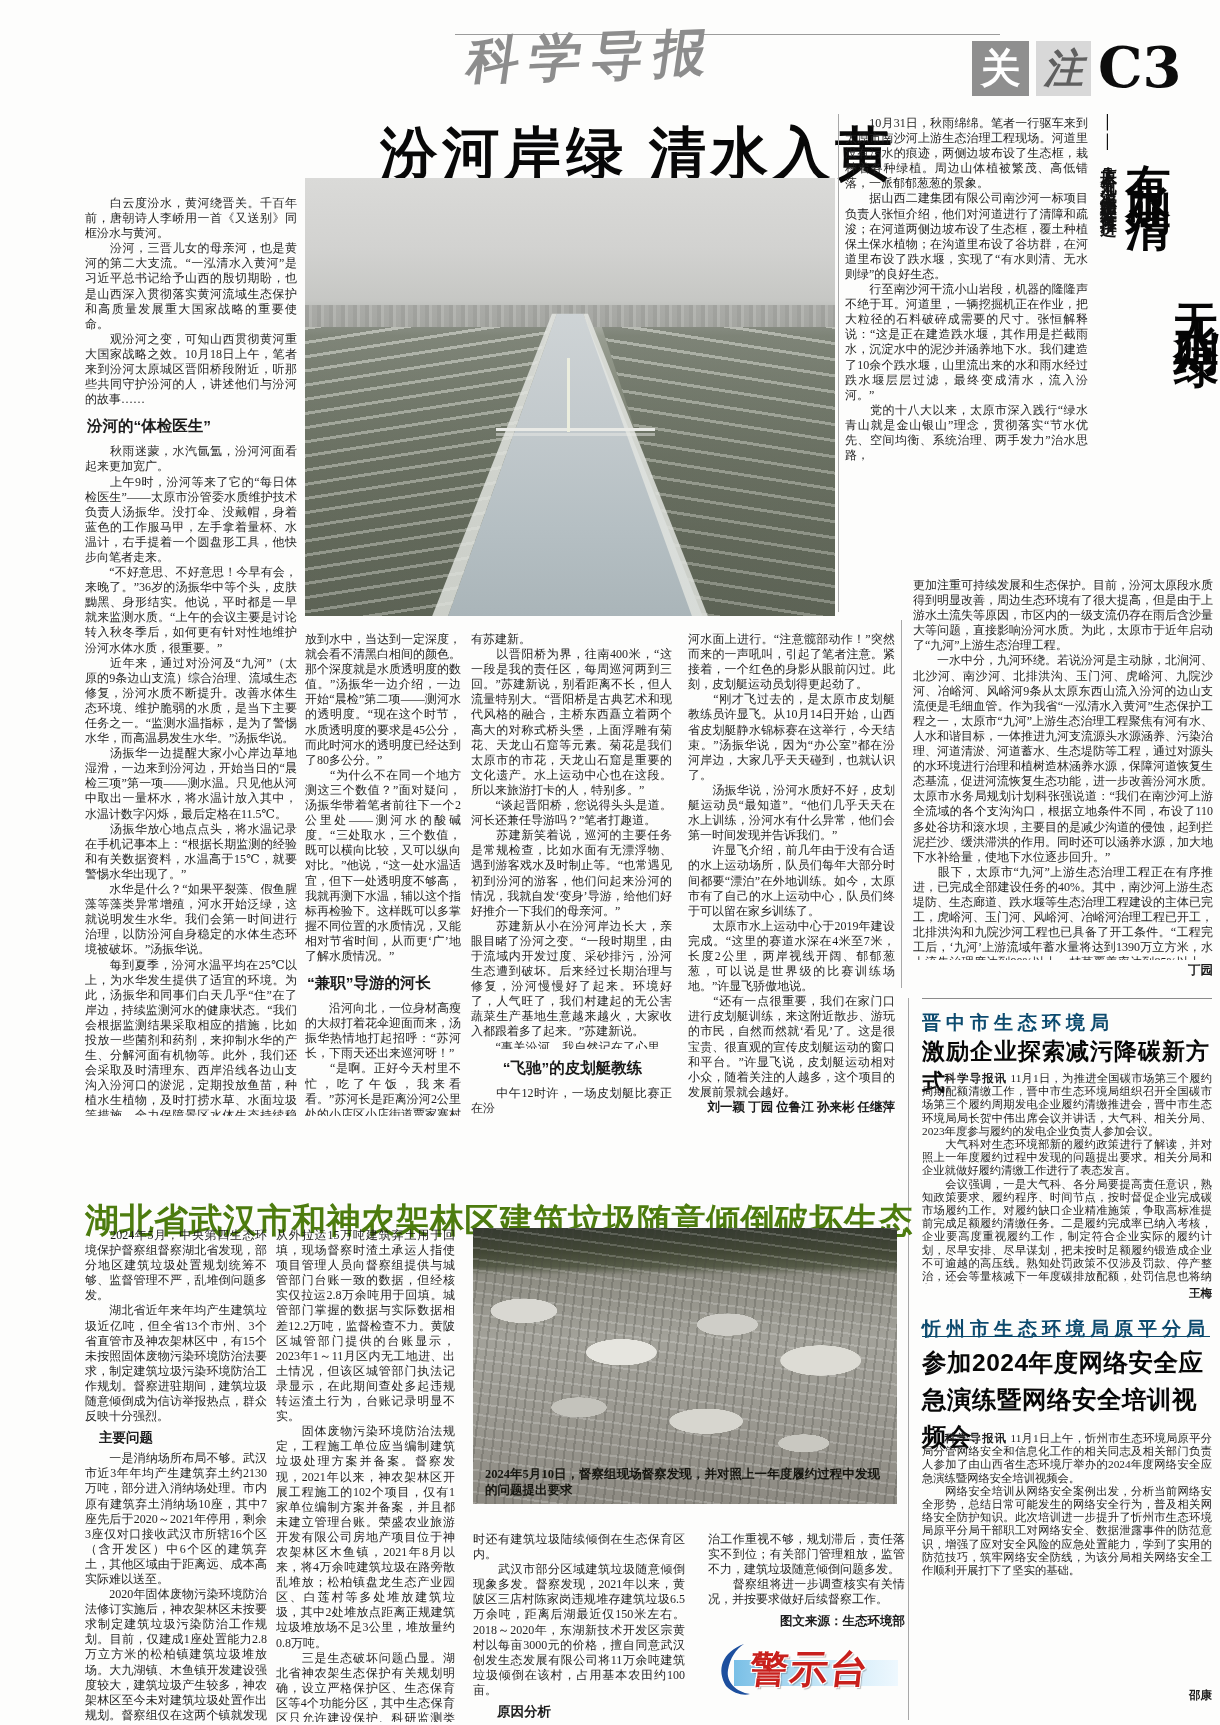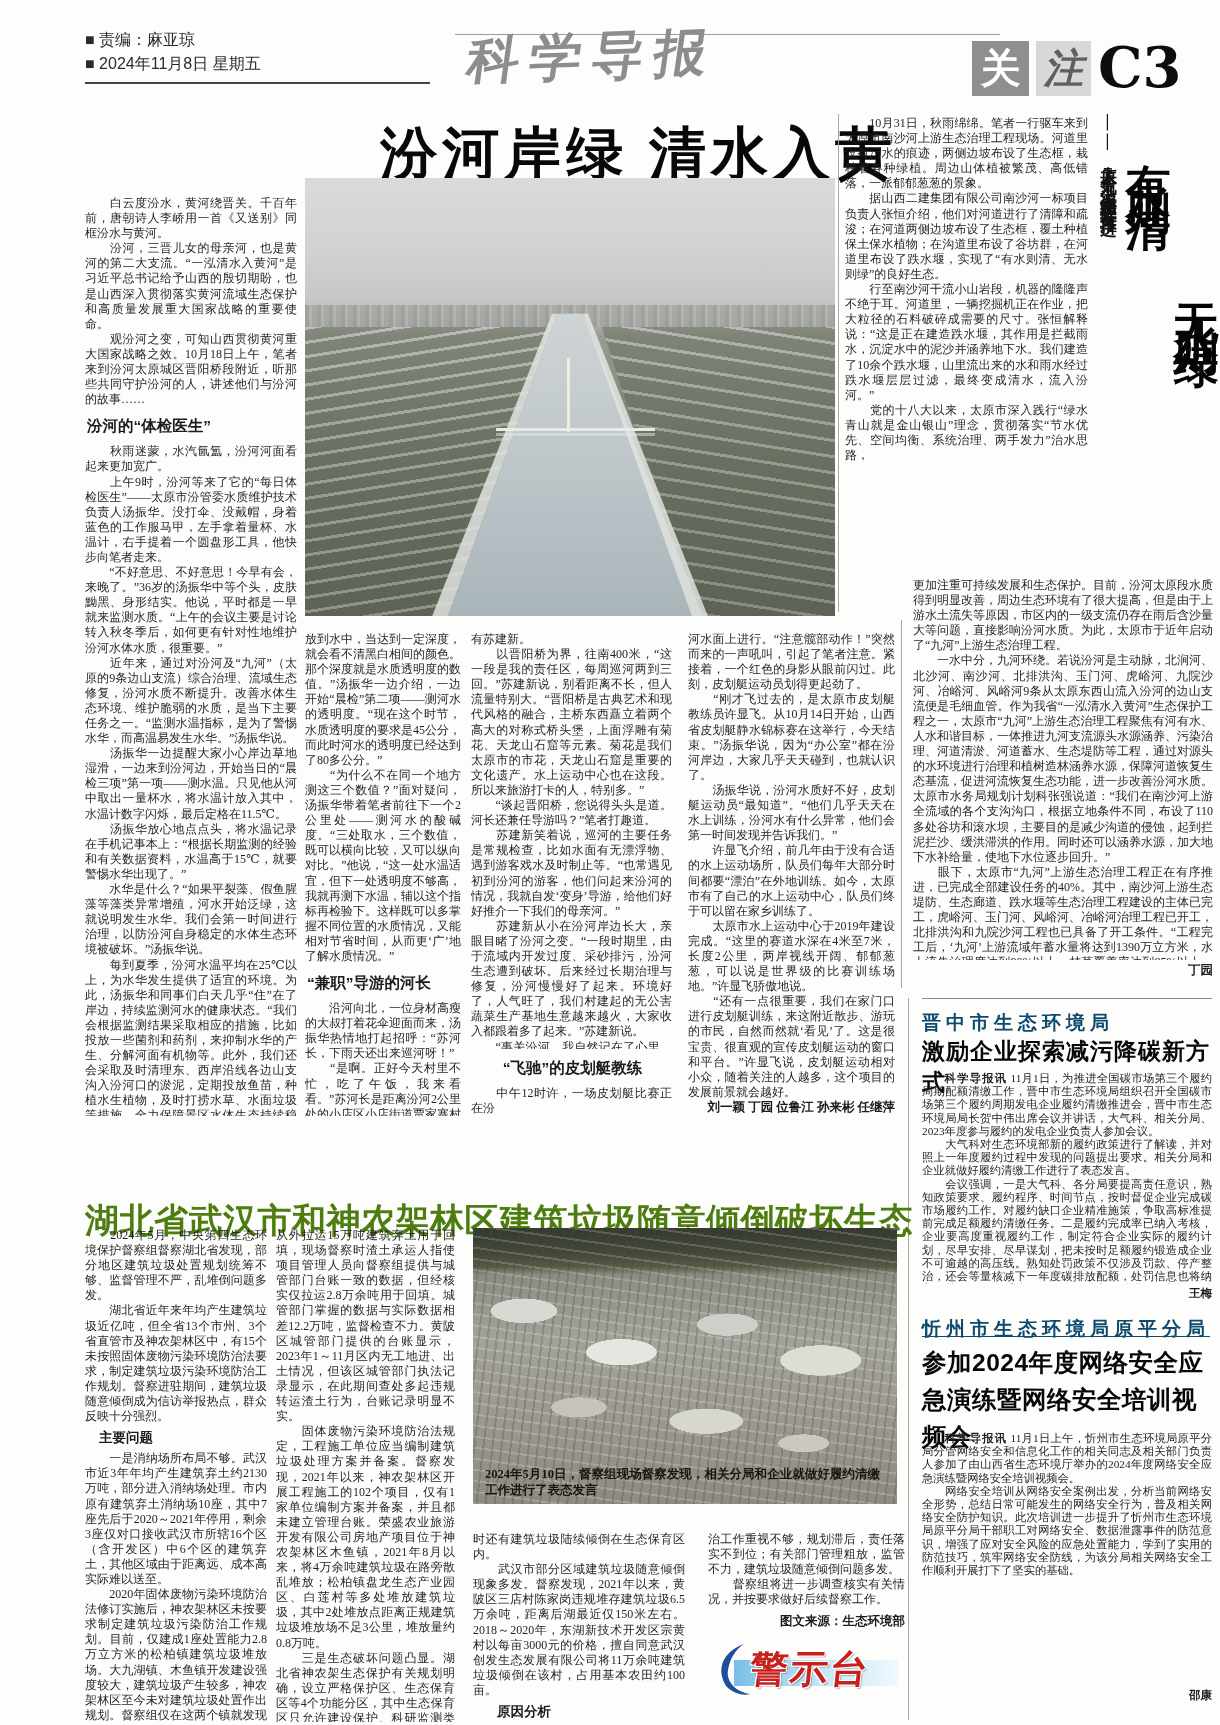--- a/index.html
+++ b/index.html
@@ -92,24 +92,20 @@
   .bhead{font-family:"Liberation Sans","DejaVu Sans",sans-serif;font-weight:900;color:#070707;}
   .smalltxt{font-size:11.3px;line-height:13.2px;text-align:justify;white-space:pre-line;color:#1f1f1f;}
   .lead{margin:0;text-indent:2em;}
   .lead b{letter-spacing:1px;}
 </style>
 </head>
 <body>
 
 <div id="page">
 
-  <div class="abs ed-block">
-    <div>■ 责编：麻亚琼</div>
-    <div>■ 2024年11月8日  星期五</div>
-  </div>
   <div class="abs toprule"></div>
   <div class="abs masthead">科学导报</div>
   <div class="abs secbox1">关</div>
   <div class="abs secbox2">注</div>
   <div class="abs pageno">C3</div>
 
   <div class="abs mainhead">汾河岸绿  清水入黄</div>
 
   <div class="abs photo1">
     <div class="p1-city"></div>
@@ -220,21 +216,21 @@
     <div class="bodytxt grow">　　一是消纳场所布局不够。武汉市近3年年均产生建筑弃土约2130万吨，部分进入消纳场处理。市内原有建筑弃土消纳场10座，其中7座先后于2020～2021年停用，剩余3座仅对口接收武汉市所辖16个区（含开发区）中6个区的建筑弃土，其他区域由于距离远、成本高实际难以送至。
 　　2020年固体废物污染环境防治法修订实施后，神农架林区未按要求制定建筑垃圾污染防治工作规划。目前，仅建成1座处置能力2.8万立方米的松柏镇建筑垃圾堆放场。大九湖镇、木鱼镇开发建设强度较大，建筑垃圾产生较多，神农架林区至今未对建筑垃圾处置作出规划。督察组仅在这两个镇就发现随意倾倒的建筑垃圾38万余吨。
 　　二是规范处置监管不力。建立消纳管理台账是落实建筑垃圾处置全过程监管的重要手段，《武汉市建筑垃圾管理办法》对此有明确要求。督察发现，东湖新技术开发区城管部门台账显示，豹澥还建房一期项目</div>
   </div>
 
   <div class="abs colbox flowclip bodytxt" style="left:276px;top:1228px;width:179px;height:494px;">从外拉运15万吨建筑弃土用于回填，现场督察时渣土承运人指使项目管理人员向督察组提供与城管部门台账一致的数据，但经核实仅拉运2.8万余吨用于回填。城管部门掌握的数据与实际数据相差12.2万吨，监督检查不力。黄陂区城管部门提供的台账显示，2023年1～11月区内无工地进、出土情况，但该区城管部门执法记录显示，在此期间查处多起违规转运渣土行为，台账记录明显不实。
 　　固体废物污染环境防治法规定，工程施工单位应当编制建筑垃圾处理方案并备案。督察发现，2021年以来，神农架林区开展工程施工的102个项目，仅有1家单位编制方案并备案，并且都未建立管理台账。荣盛农业旅游开发有限公司房地产项目位于神农架林区木鱼镇，2021年8月以来，将4万余吨建筑垃圾在路旁散乱堆放；松柏镇盘龙生态产业园区、白莲村等多处堆放建筑垃圾，其中2处堆放点距离正规建筑垃圾堆放场不足3公里，堆放量约0.8万吨。
 　　三是生态破坏问题凸显。湖北省神农架生态保护有关规划明确，设立严格保护区、生态保育区等4个功能分区，其中生态保育区只允许建设保护、科研监测类型的建筑物、构筑物，不得建设污染环境、破坏自然资源或自然景观的生产设施。督察发现，神农架林区大九湖镇将约4万吨建筑垃圾堆放在坪阡水库管理范围内，侵占生态保育区约24亩。木鱼镇违法设置小湾建筑垃圾临时填埋场，混合堆放各类建筑垃圾总计约30万吨，侵占生态保育区约32.4亩，现场督察</div>
 
   <div class="abs photo2">
-    <div class="p2-caption">2024年5月10日，督察组现场督察发现，相关分局和企业就做好履约清缴工作进行了表态发言</div>
+    <div class="p2-caption">2024年5月10日，督察组现场督察发现，并对照上一年度履约过程中发现的问题提出要求</div>
   </div>
 
   <div class="abs colbox col-flex" style="left:473px;top:1532px;width:212px;height:193px;">
     <div class="bodytxt">时还有建筑垃圾陆续倾倒在生态保育区内。
 　　武汉市部分区域建筑垃圾随意倾倒现象多发。督察发现，2021年以来，黄陂区三店村陈家岗违规堆存建筑垃圾6.5万余吨，距离后湖最近仅150米左右。2018～2020年，东湖新技术开发区宗黄村以每亩3000元的价格，擅自同意武汉创发生态发展有限公司将11万余吨建筑垃圾倾倒在该村，占用基本农田约100亩。</div>
     <h4 class="subhead" style="font-size:13.5px;margin:5px 0 4px 24px;">原因分析</h4>
     <div class="bodytxt grow">　　武汉市、神农架林区对建筑垃圾污染防</div>
   </div>
 
   <div class="abs colbox" style="left:700px;top:1532px;width:197px;margin-left:8px;">

